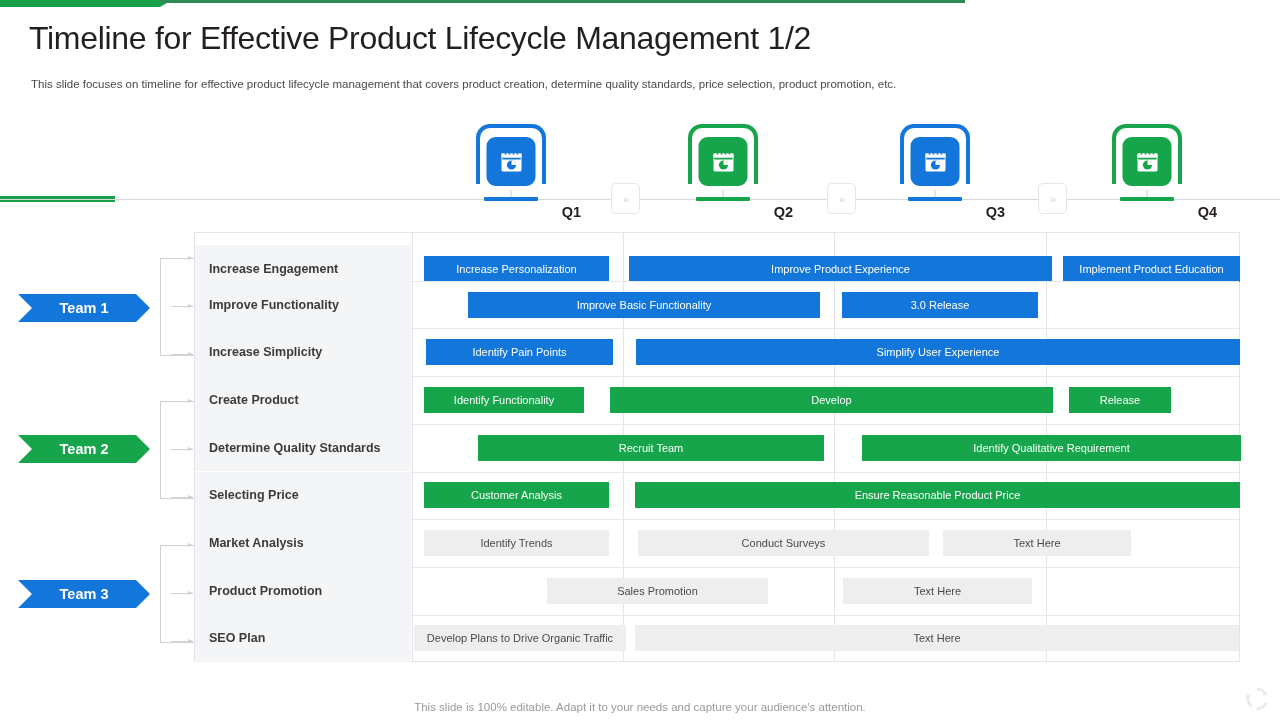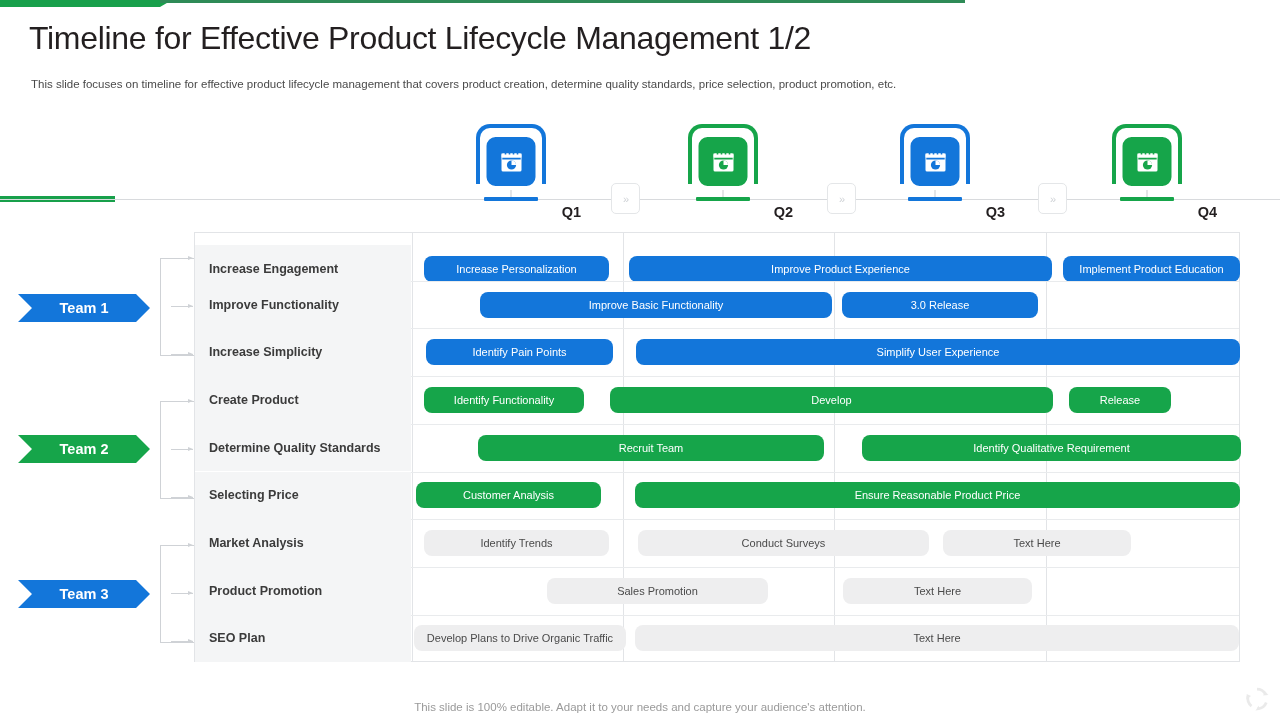--- a/index.html
+++ b/index.html
@@ -103,21 +103,21 @@
   .row{position:absolute;left:0;width:1044px;height:47.7px;}
   .row-sep{position:absolute;left:0;width:1044px;height:1px;background:#e9ebed;}
   .row-label{
     position:absolute;left:0;top:0;width:216px;height:100%;
     background:#f4f5f6;
     display:flex;align-items:center;
     padding-left:14px;box-sizing:border-box;
     font-size:12.5px;font-weight:700;color:#3b3b3b;
   }
   .bar{
-    position:absolute;height:26px;border-radius:8px;
+    position:absolute;height:26px;border-radius:0;
     display:flex;align-items:center;justify-content:center;
     font-size:11px;color:#ffffff;white-space:nowrap;
     box-sizing:border-box;padding:0 6px;
   }
   .bar.blue{background:#1376da;}
   .bar.green{background:#16a54a;}
   .bar.gray{background:#eeeeef;color:#4a4a4a;}
   
   #footer-note{
     position:absolute;left:0;top:701px;width:1280px;text-align:center;
@@ -250,21 +250,21 @@
     <div class="grid-col-line" style="left: 851px;"></div>
     <div class="row" style="top: 12px;">
       <div class="row-label">Increase Engagement</div>
       <div class="bar blue" style="left: 229px; width: 185px; top: 10.85px;">Increase Personalization</div>
       <div class="bar blue" style="left: 434px; width: 423px; top: 10.85px;">Improve Product Experience</div>
       <div class="bar blue" style="left: 868px; width: 177px; top: 10.85px;">Implement Product Education</div>
     </div>
     <div class="row-sep" style="top: 47.7px;"></div>
     <div class="row" style="top: 47.7px;">
       <div class="row-label">Improve Functionality</div>
-      <div class="bar blue" style="left: 285px; width: 352px; top: 10.85px;">Improve Basic Functionality</div>
+      <div class="bar blue" style="left: 273px; width: 352px; top: 10.85px;">Improve Basic Functionality</div>
       <div class="bar blue" style="left: 647px; width: 196px; top: 10.85px;">3.0 Release</div>
     </div>
     <div class="row-sep" style="top: 95.4px;"></div>
     <div class="row" style="top: 95.4px;">
       <div class="row-label">Increase Simplicity</div>
       <div class="bar blue" style="left: 231px; width: 187px; top: 10.85px;">Identify Pain Points</div>
       <div class="bar blue" style="left: 441px; width: 604px; top: 10.85px;">Simplify User Experience</div>
     </div>
     <div class="row-sep" style="top: 143.1px;"></div>
     <div class="row" style="top: 143.1px;">
@@ -275,21 +275,21 @@
     </div>
     <div class="row-sep" style="top: 190.8px;"></div>
     <div class="row" style="top: 190.8px;">
       <div class="row-label">Determine Quality Standards</div>
       <div class="bar green" style="left: 283px; width: 346px; top: 10.85px;">Recruit Team</div>
       <div class="bar green" style="left: 667px; width: 379px; top: 10.85px;">Identify Qualitative Requirement</div>
     </div>
     <div class="row-sep" style="top: 238.5px;"></div>
     <div class="row" style="top: 238.5px;">
       <div class="row-label">Selecting Price</div>
-      <div class="bar green" style="left: 221px; width: 185px; top: 10.85px;">Customer Analysis</div>
+      <div class="bar green" style="left: 229px; width: 185px; top: 10.85px;">Customer Analysis</div>
       <div class="bar green" style="left: 440px; width: 605px; top: 10.85px;">Ensure Reasonable Product Price</div>
     </div>
     <div class="row-sep" style="top: 286.2px;"></div>
     <div class="row" style="top: 286.2px;">
       <div class="row-label">Market Analysis</div>
       <div class="bar gray" style="left: 229px; width: 185px; top: 10.85px;">Identify Trends</div>
       <div class="bar gray" style="left: 443px; width: 291px; top: 10.85px;">Conduct Surveys</div>
       <div class="bar gray" style="left: 748px; width: 188px; top: 10.85px;">Text Here</div>
     </div>
     <div class="row-sep" style="top: 333.9px;"></div>

